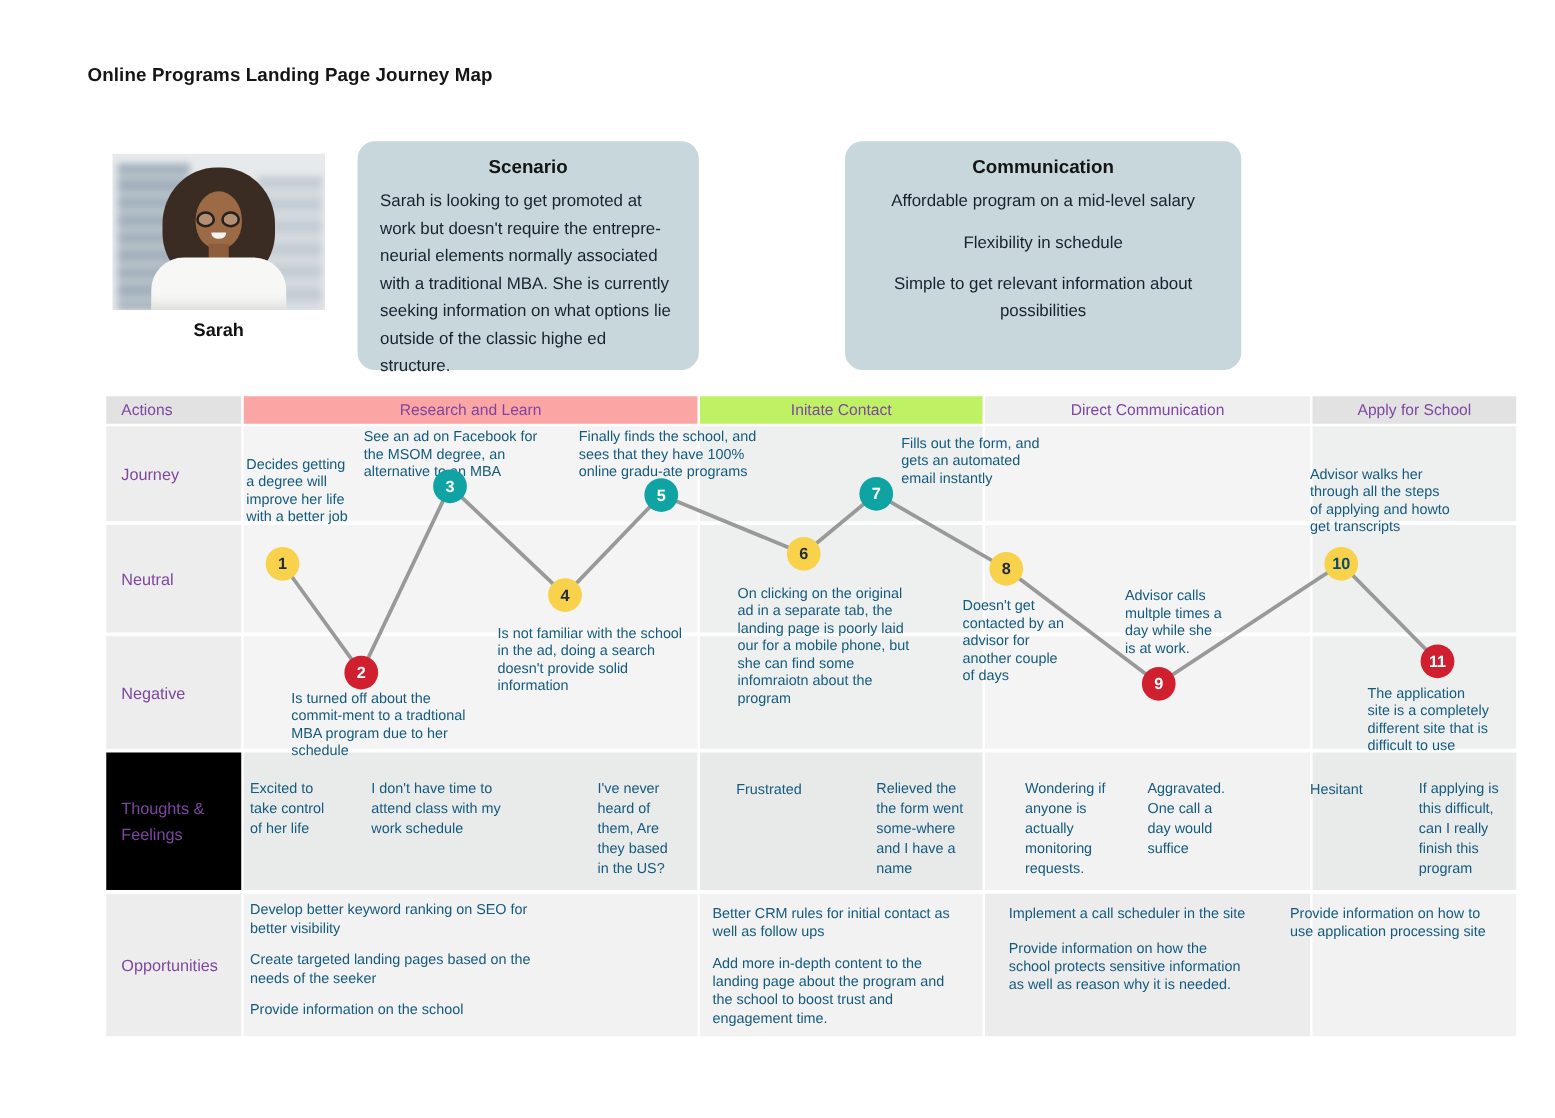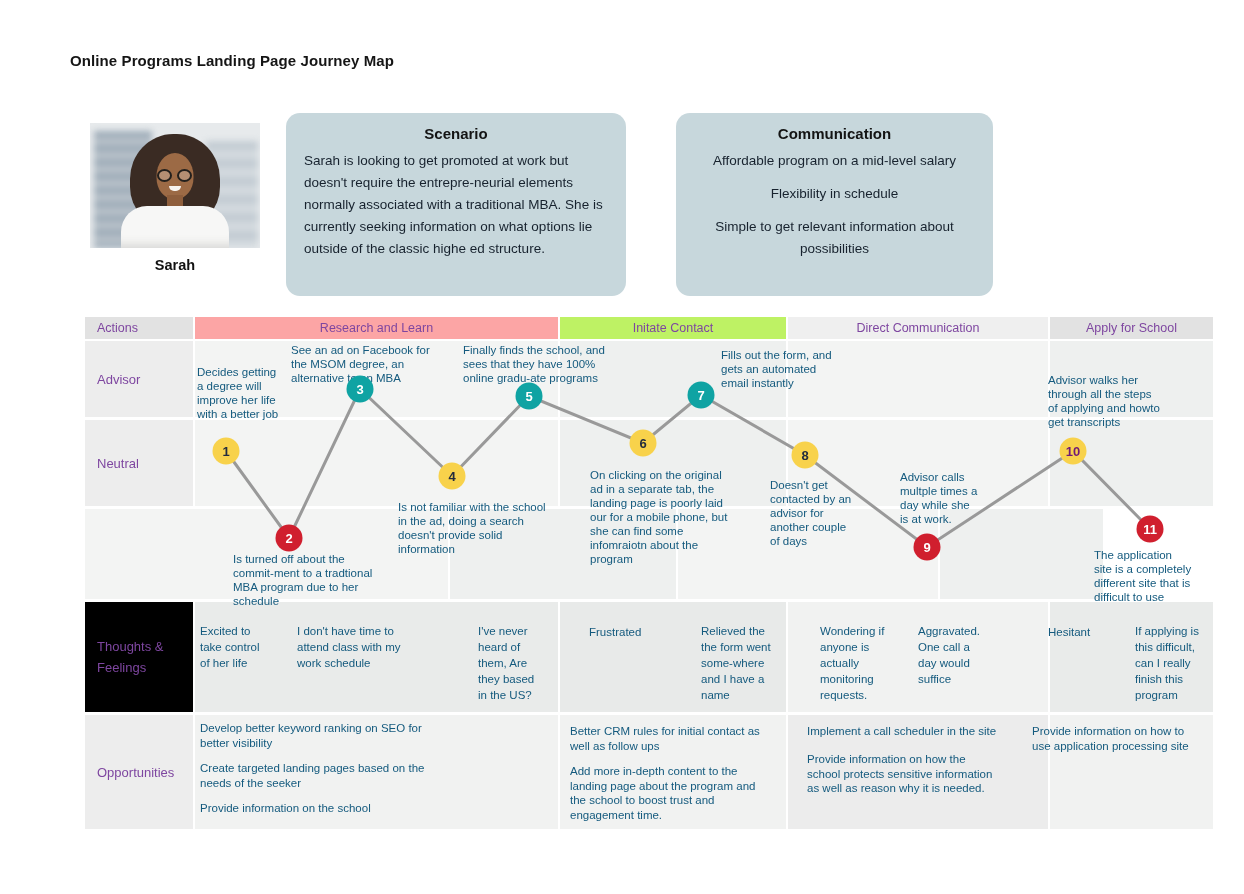--- a/index.html
+++ b/index.html
@@ -20,21 +20,21 @@
   .ph-hair{left:50%;top:11px;transform:translateX(-50%);width:90px;height:94px;background:#3a2b23;border-radius:48% 48% 44% 44%;}
   .ph-face{left:50%;top:30px;transform:translateX(-50%);width:37px;height:46px;background:#9c6a45;border-radius:50% 50% 46% 46%;}
   .ph-eyeL,.ph-eyeR{top:46px;width:11px;height:9px;border:2px solid #23201d;border-radius:50%;background:rgba(255,255,255,.25);}
   .ph-eyeL{left:67px;} .ph-eyeR{left:87px;}
   .ph-smile{left:50%;top:63px;transform:translateX(-50%);width:12px;height:5px;background:#f7f3ef;border-radius:0 0 8px 8px;}
   .ph-neck{left:50%;top:72px;transform:translateX(-50%);width:16px;height:14px;background:#8e5e3c;}
   .ph-shirt{left:50%;bottom:-2px;transform:translateX(-50%);width:108px;height:44px;background:#f7f7f6;border-radius:26px 26px 0 0;box-shadow:inset 0 -14px 10px -8px #d9d9d7;}
   .persona-name{position:absolute;left:90px;top:257px;width:170px;text-align:center;font-size:14.5px;font-weight:bold;color:#111;}
   
   .info-box{position:absolute;top:113px;height:183px;background:#c7d7dc;border-radius:14px;box-sizing:border-box;padding:10px 18px 0 18px;}
-  .box-scenario{left:286px;width:340px;}
+  .box-scenario{left:286px;width:273px;}
   .box-expectations{left:676px;width:317px;}
   .info-box h2{margin:2px 0 8px 0;font-size:15px;font-weight:bold;color:#141414;text-align:center;}
   .info-box p{margin:0;font-size:13.5px;line-height:22px;color:#17222e;}
   .box-expectations p{margin-bottom:11px;text-align:center;}
   
   .jtable{position:absolute;left:85px;top:317px;width:1100px;}
   .jrow{display:flex;column-gap:2px;margin-bottom:3px;}
   .jrow .c0{width:108px;} .jrow .c1{width:363px;} .jrow .c2:{}{}
   .c0{width:108px;flex:none;} .c1{width:363px;flex:none;} .c2{width:226px;flex:none;}
   .c3{width:260px;flex:none;} .c4{width:163px;flex:none;}
@@ -102,34 +102,35 @@
 
   <div class="jtable">
     <div class="jrow r-header">
       <div class="cell c0 corner-h">Actions</div>
       <div class="cell c1 stage-h">Research and Learn</div>
       <div class="cell c2 stage-h">Initate Contact</div>
       <div class="cell c3 stage-h">Direct Communication</div>
       <div class="cell c4 stage-h">Apply for School</div>
     </div>
     <div class="jrow r-pos r-emotion">
-      <div class="cell c0 row-label">Advisor</div>
+      <div class="cell c0 row-label">Journey</div>
       <div class="cell c1"></div>
         <div class="cell c2"></div>
       <div class="cell c3"></div>
         <div class="cell c4"></div>
     </div>
     <div class="jrow r-neu r-emotion">
       <div class="cell c0 row-label">Neutral</div>
       <div class="cell c1"></div>
         <div class="cell c2"></div>
       <div class="cell c3"></div>
         <div class="cell c4"></div>
     </div>
     <div class="jrow r-neg r-emotion">
+      <div class="cell c0 row-label">Negative</div>
       <div class="cell c1"></div>
         <div class="cell c2"></div>
       <div class="cell c3"></div>
         <div class="cell c4"></div>
     </div>
     <div class="jrow r-tnf">
       <div class="cell c0 row-label">Thoughts &amp; Feelings</div>
       <div class="cell c1"></div>
         <div class="cell c2"></div>
       <div class="cell c3"></div>
@@ -177,15 +178,15 @@
     <div class="opp" style="left: 1032px; top: 724px; width: 165px;">Provide information on how to use application processing site</div>
     <div class="jpoint" style="left: 226px; top: 451px; background: rgb(248, 210, 75); color: rgb(35, 44, 61);">1</div>
     <div class="jpoint" style="left: 289px; top: 538px; background: rgb(208, 31, 46); color: rgb(255, 255, 255);">2</div>
     <div class="jpoint" style="left: 360px; top: 389px; background: rgb(15, 163, 163); color: rgb(255, 255, 255);">3</div>
     <div class="jpoint" style="left: 452px; top: 476px; background: rgb(248, 210, 75); color: rgb(35, 44, 61);">4</div>
     <div class="jpoint" style="left: 529px; top: 396px; background: rgb(15, 163, 163); color: rgb(255, 255, 255);">5</div>
     <div class="jpoint" style="left: 643px; top: 443px; background: rgb(248, 210, 75); color: rgb(35, 44, 61);">6</div>
     <div class="jpoint" style="left: 701px; top: 395px; background: rgb(15, 163, 163); color: rgb(255, 255, 255);">7</div>
     <div class="jpoint" style="left: 805px; top: 455px; background: rgb(248, 210, 75); color: rgb(35, 44, 61);">8</div>
     <div class="jpoint" style="left: 927px; top: 547px; background: rgb(208, 31, 46); color: rgb(255, 255, 255);">9</div>
-    <div class="jpoint" style="left: 1073px; top: 451px; background: rgb(248, 210, 75); color: #701a75;">10</div>
+    <div class="jpoint" style="left: 1073px; top: 451px; background: rgb(248, 210, 75); color: #0c4a6e;">10</div>
     <div class="jpoint" style="left: 1150px; top: 529px; background: rgb(208, 31, 46); color: rgb(255, 255, 255);">11</div>
   </div>
 
 </body></html>

